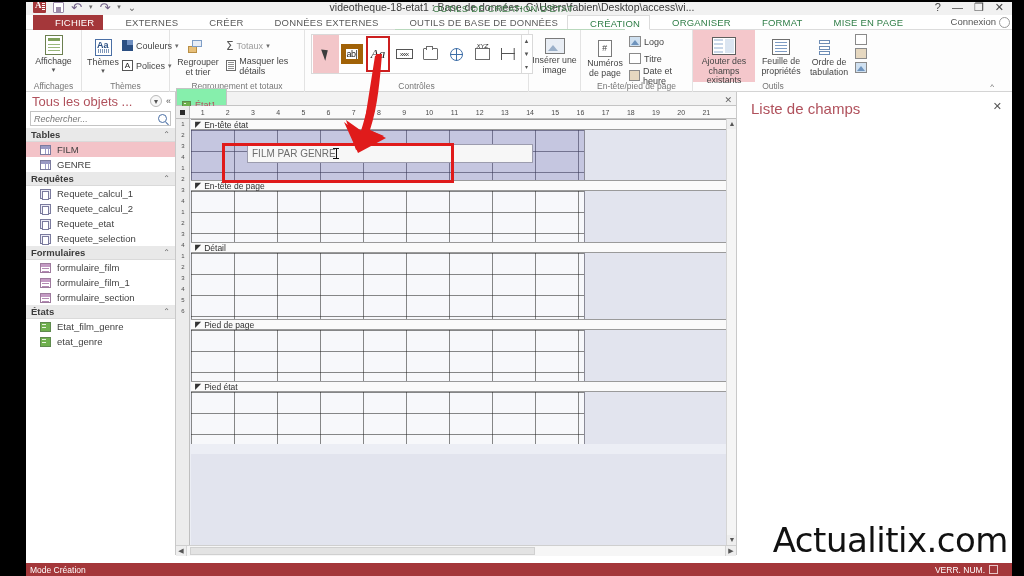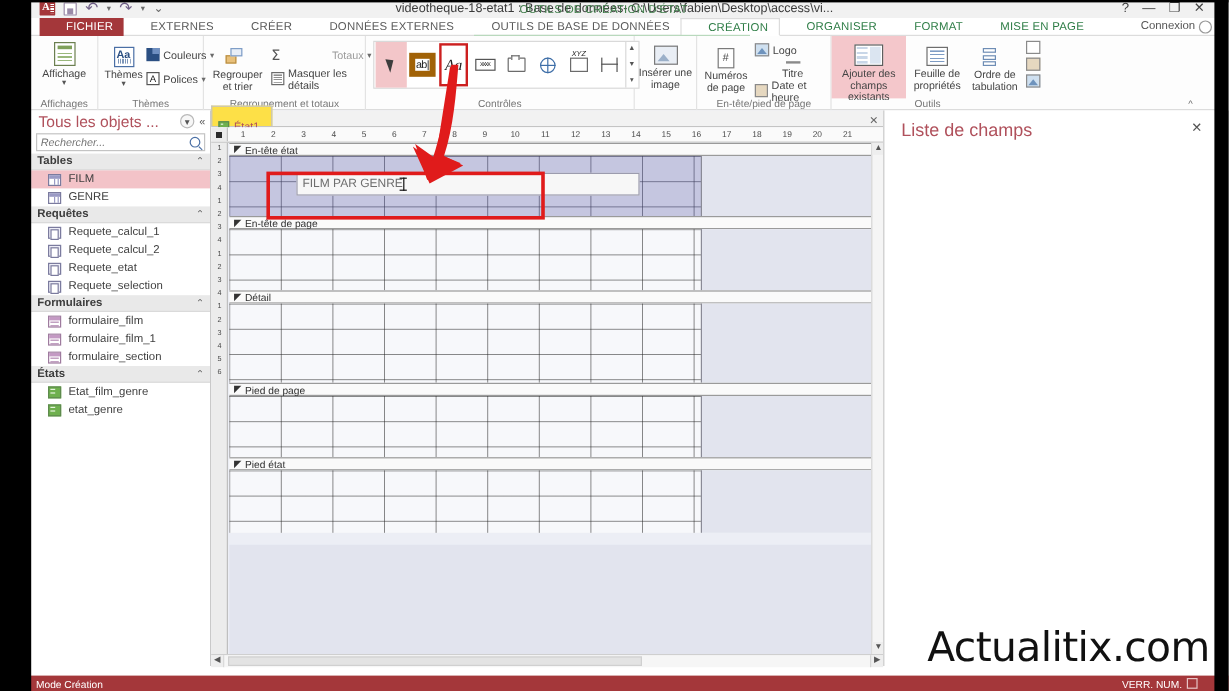--- a/index.html
+++ b/index.html
@@ -134,21 +134,21 @@
   .ii-query:after { content:""; position:absolute; left:1px; top:1px; width:5px; height:7px; border:1px solid #7b7b9e; background:#fff; }
   .ii-form { border:1px solid #9e7b9e; background:#fff; position:relative; }
   .ii-form:after { content:""; position:absolute; left:0; top:0; right:0; height:3px; background:#c49ac4; }
   .ii-form:before { content:""; position:absolute; left:1px; top:4px; right:1px; height:1px; background:#b48ab4; box-shadow:0 3px 0 #b48ab4; }
   .ii-report { border:1px solid #5e8a4e; background:#6fb04e; position:relative; }
   .ii-report:after { content:""; position:absolute; left:1px; top:1px; right:4px; height:1.5px; background:#e7f3de; box-shadow:0 3px 0 #e7f3de; }
 
   
   .docarea { position:absolute; left:176px; top:92px; width:560px; height:463px; background:#eceef5; }
   .doctab-row { height:14px; background:#f2f2f2; border-bottom:1px solid #c4c4c4; display:flex; align-items:flex-end; }
-  .doctab { display:flex; align-items:center; gap:4px; height:13px; padding:16px 10px 0 5px; background:#fde047; border:1px solid #c4c4c4; border-bottom:none; font-size:9px; color:#b0515c; position:relative; }
+  .doctab { display:flex; align-items:center; gap:4px; height:13px; padding:16px 10px 0 5px; background:#86efac; border:1px solid #c4c4c4; border-bottom:none; font-size:9px; color:#b0515c; position:relative; }
   .doctab .ii-report { width:9px; height:9px; }
   .hruler { position:absolute; left:0; top:14px; width:560px; height:13px; background:#fafafa; border-bottom:1px solid #bfbfbf; overflow:hidden; }
   .hruler .corner { position:absolute; left:0; top:0; width:14px; height:12px; background:#ececec; border-right:1px solid #bfbfbf; }
   .hruler .corner:after{content:"";position:absolute;left:4px;top:4px;width:5px;height:5px;background:#2b2b2b;}
   .hr-ticks { position:absolute; left:14px; top:0; height:12px; display:flex; align-items:center; font-size:7px; color:#4a4a4a; letter-spacing:0; white-space:nowrap; }
   .hr-ticks span { display:inline-block; width:25.2px; text-align:center; }
   .vruler { position:absolute; left:0; top:27px; width:14px; bottom:10px; background:#ececec; border-right:1px solid #bfbfbf; }
   .vr-ticks { position:absolute; left:0; top:0; width:14px; font-size:6px; color:#4a4a4a; text-align:center; }
   .vr-ticks div { height:11px; line-height:11px; }
 
@@ -288,21 +288,21 @@
           <span class="ic-group">
             <i style="left:0;top:7px;width:9px;height:7px;"></i>
             <i style="left:4px;top:1px;width:10px;height:7px;background:#e8eef7;border-color:#7f9ec7;"></i>
           </span>
           <span class="cap">Regrouper et trier</span>
         </div>
       </div>
       <div style="position:absolute;left:56px;top:8px;">
         <div class="sm-row">
           <span class="ic-sum">Σ</span>
-          <span style="color:#9b9b9b;margin-left:40px;">Totaux</span>
+          <span style="color:#9b9b9b;">Totaux</span>
           <span class="caretsm">▾</span>
         </div>
         <div class="sm-row" style="margin-top:5px;">
           <span class="ic-hide"></span>
           <span>Masquer les détails</span>
         </div>
       </div>
       <div class="glabel">Regroupement et totaux</div>
     </div>
 
@@ -355,21 +355,21 @@
         <div class="bigbtn">
           <span class="ic-pgnum"></span>
           <span class="cap">Numéros de page</span>
         </div>
       </div>
       <div style="position:absolute;left:48px;top:4px;">
         <div class="sm-row">
           <span class="mini-ic mini-logo"></span>
           <span>Logo</span>
         </div>
-        <div class="sm-row" style="margin-top:2px;flex-direction:column;">
+        <div class="sm-row" style="margin-top:2px;">
           <span class="mini-ic"></span>
           <span>Titre</span>
         </div>
         <div class="sm-row" style="margin-top:2px;">
           <span class="mini-ic mini-date"></span>
           <span>Date et heure</span>
         </div>
       </div>
       <div class="glabel">En-tête/pied de page</div>
     </div>

